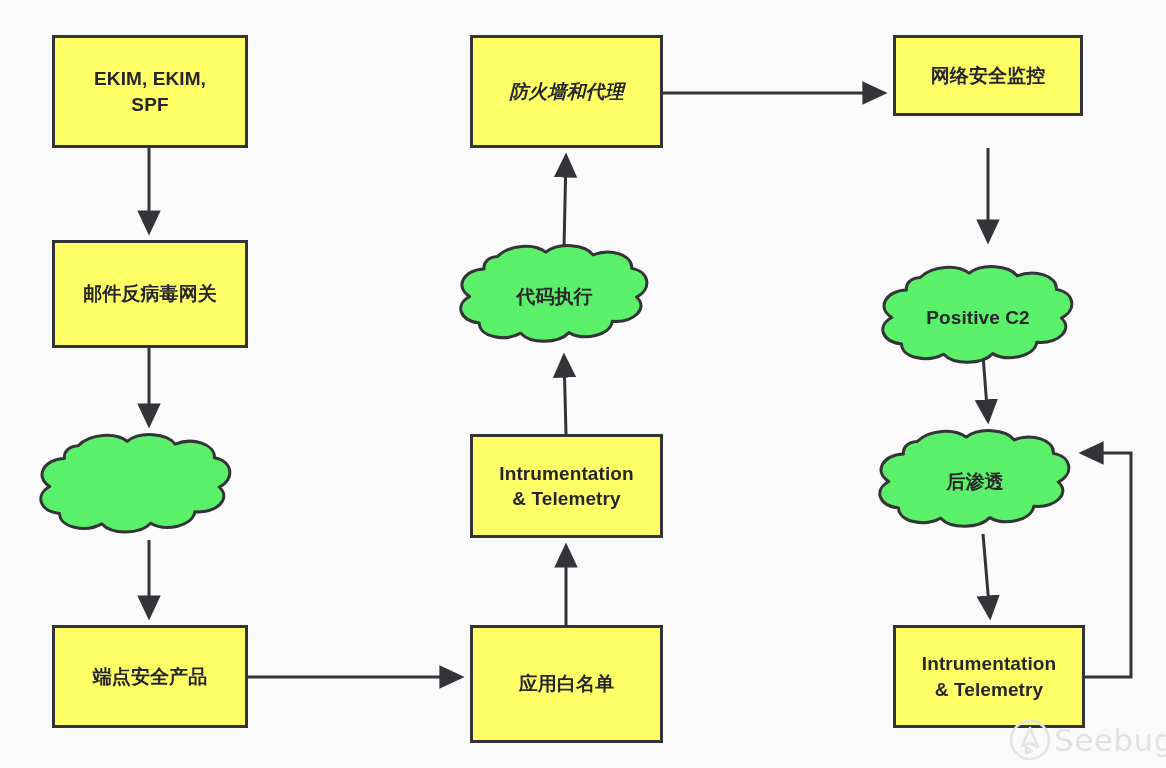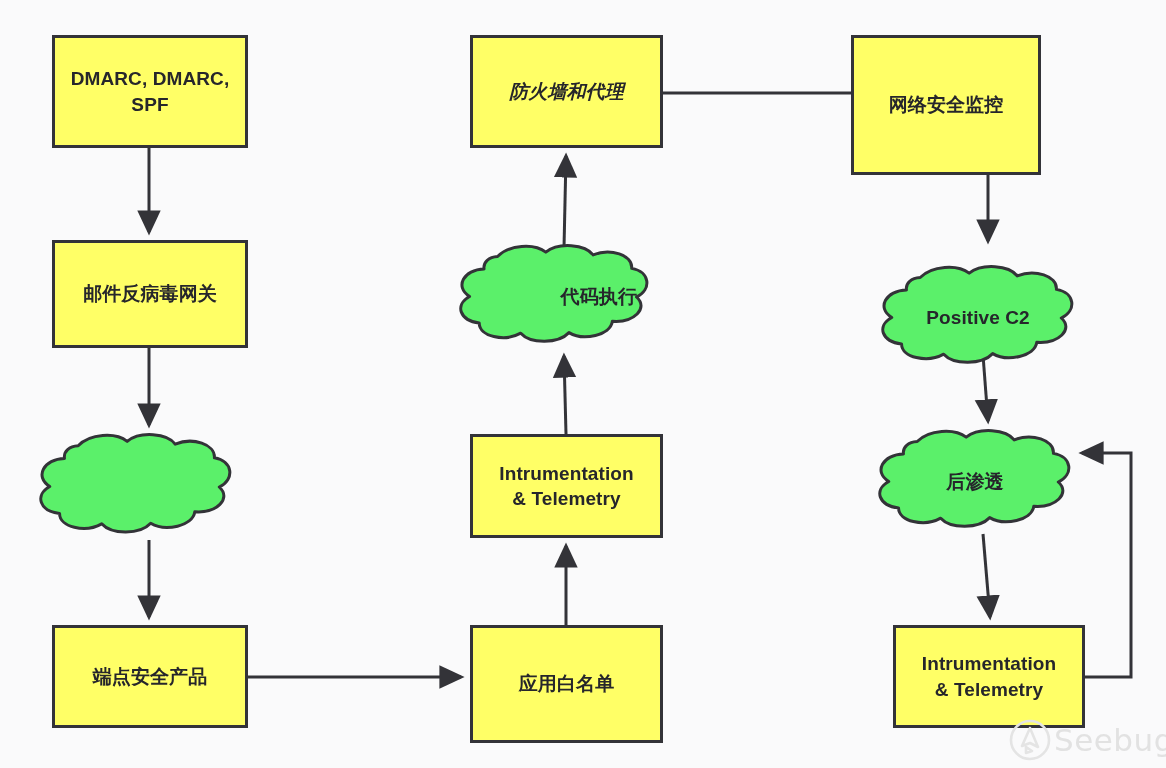--- a/index.html
+++ b/index.html
@@ -104,51 +104,51 @@
         <path d="M 663,93 L 884,93" fill="none" stroke="#333338" stroke-width="3" marker-end="url(#arrowhead)"></path>
         <path d="M 988,148 L 988,241" fill="none" stroke="#333338" stroke-width="3" marker-end="url(#arrowhead)"></path>
         <path d="M 983,355 L 988,421" fill="none" stroke="#333338" stroke-width="3" marker-end="url(#arrowhead)"></path>
         <path d="M 983,534 L 990,617" fill="none" stroke="#333338" stroke-width="3" marker-end="url(#arrowhead)"></path>
         <path d="M 1085,677 L 1131,677 L 1131,453 L 1082,453" fill="none" stroke="#333338" stroke-width="3" marker-end="url(#arrowhead)"></path>
       </g>
   </svg>
 
   <div id="node-layer">
       <div class="node node-box" style="left: 52px; top: 35px; width: 196px; height: 113px;">
-        <div class="node-label">DMARC, DMARC,
+        <div class="node-label">EKIM, EKIM,
 SPF</div>
       </div>
       <div class="node node-box" style="left: 52px; top: 240px; width: 196px; height: 108px;">
         <div class="node-label">邮件反病毒网关</div>
       </div>
       <div class="node node-cloud" style="left: 38px; top: 432px; width: 196px; height: 110px;">
         <svg class="cloud-svg" viewBox="0 0 196 110">
           <path d="M 40.18 13.75 C 51.94 1.65 77.42 0.00 89.18 9.35 C 101.92 -1.10 129.36 1.10 137.20 12.10 C 154.84 4.95 177.38 12.10 176.40 25.85 C 195.02 29.15 196.98 47.30 181.30 55.00 C 194.04 66.55 178.36 81.40 156.80 79.75 C 154.84 94.05 127.40 100.10 112.70 91.30 C 101.92 102.85 73.50 102.85 63.70 91.85 C 47.04 101.20 21.56 95.15 21.56 81.40 C 1.96 79.20 -3.92 63.25 11.76 54.45 C -3.92 44.55 5.88 26.95 26.46 26.40 C 25.48 19.25 31.36 14.30 40.18 13.75 Z" fill="#5bf06a" stroke="#333338" stroke-width="3" stroke-linejoin="round"></path>
         </svg>
       </div>
       <div class="node node-box" style="left: 52px; top: 625px; width: 196px; height: 103px;">
         <div class="node-label">端点安全产品</div>
       </div>
       <div class="node node-box" style="left: 470px; top: 35px; width: 193px; height: 113px; font-style: italic;">
         <div class="node-label">防火墙和代理</div>
       </div>
-      <div class="node node-cloud" style="left: 458px; top: 243px; width: 193px; height: 108px; justify-content: flex-end;">
+      <div class="node node-cloud" style="left: 458px; top: 243px; width: 193px; height: 108px;">
         <svg class="cloud-svg" viewBox="0 0 193 108">
           <path d="M 39.56 13.50 C 51.15 1.62 76.23 0.00 87.81 9.18 C 100.36 -1.08 127.38 1.08 135.10 11.88 C 152.47 4.86 174.66 11.88 173.70 25.38 C 192.03 28.62 193.96 46.44 178.53 54.00 C 191.07 65.34 175.63 79.92 154.40 78.30 C 152.47 92.34 125.45 98.28 110.97 89.64 C 100.36 100.98 72.38 100.98 62.73 90.18 C 46.32 99.36 21.23 93.42 21.23 79.92 C 1.93 77.76 -3.86 62.10 11.58 53.46 C -3.86 43.74 5.79 26.46 26.06 25.92 C 25.09 18.90 30.88 14.04 39.56 13.50 Z" fill="#5bf06a" stroke="#333338" stroke-width="3" stroke-linejoin="round"></path>
         </svg>
         <div class="node-label cloud-text">代码执行</div>
       </div>
       <div class="node node-box" style="left: 470px; top: 434px; width: 193px; height: 104px;">
         <div class="node-label">Intrumentation
 &amp; Telemetry</div>
       </div>
       <div class="node node-box" style="left: 470px; top: 625px; width: 193px; height: 118px;">
         <div class="node-label">应用白名单</div>
       </div>
-      <div class="node node-box" style="left: 851px; top: 35px; width: 190px; height: 140px;">
+      <div class="node node-box" style="left: 893px; top: 35px; width: 190px; height: 81px;">
         <div class="node-label">网络安全监控</div>
       </div>
       <div class="node node-cloud" style="left: 880px; top: 264px; width: 196px; height: 108px;">
         <svg class="cloud-svg" viewBox="0 0 196 108">
           <path d="M 40.18 13.50 C 51.94 1.62 77.42 0.00 89.18 9.18 C 101.92 -1.08 129.36 1.08 137.20 11.88 C 154.84 4.86 177.38 11.88 176.40 25.38 C 195.02 28.62 196.98 46.44 181.30 54.00 C 194.04 65.34 178.36 79.92 156.80 78.30 C 154.84 92.34 127.40 98.28 112.70 89.64 C 101.92 100.98 73.50 100.98 63.70 90.18 C 47.04 99.36 21.56 93.42 21.56 79.92 C 1.96 77.76 -3.92 62.10 11.76 53.46 C -3.92 43.74 5.88 26.46 26.46 25.92 C 25.48 18.90 31.36 14.04 40.18 13.50 Z" fill="#5bf06a" stroke="#333338" stroke-width="3" stroke-linejoin="round"></path>
         </svg>
         <div class="node-label cloud-text">Positive C2</div>
       </div>
       <div class="node node-cloud" style="left: 877px; top: 428px; width: 196px; height: 108px;">
         <svg class="cloud-svg" viewBox="0 0 196 108">

